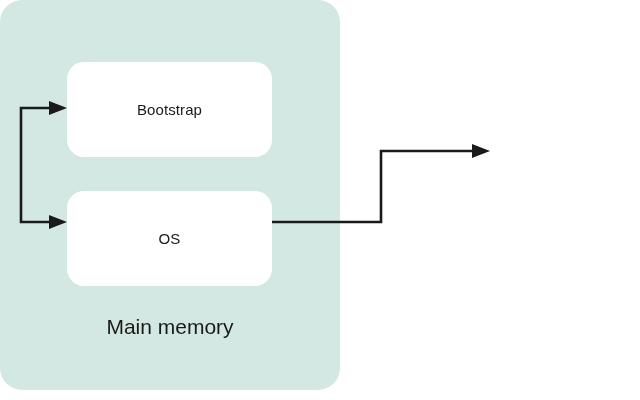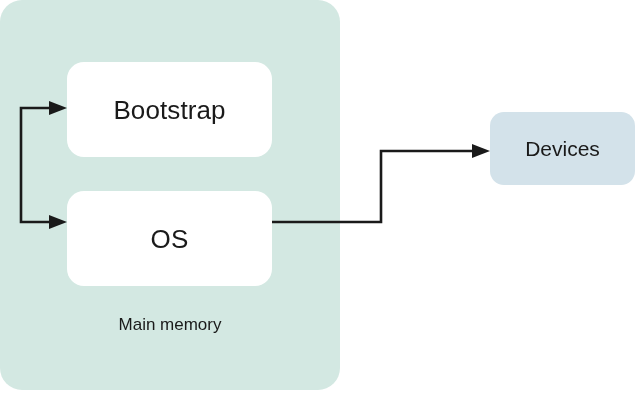--- a/index.html
+++ b/index.html
@@ -35,21 +35,21 @@
   .mem-box {
     position: absolute;
     background: #ffffff;
     border-radius: 17px;
     display: flex;
     align-items: center;
     justify-content: center;
     box-sizing: border-box;
   }
   .mem-box .box-label {
-    font-size: 26px;
+    font-size: 15px;
     color: #1a1a1a;
     line-height: 1;
     letter-spacing: 0.1px;
     white-space: nowrap;
   }
 
   #box-bootstrap {
     left: 67px;
     top: 62px;
     width: 205px;
@@ -63,21 +63,21 @@
     margin-top: 16px;
   }
 
   
   .panel-caption {
     position: absolute;
     left: 0px;
     top: 316px;
     width: 340px;
     text-align: center;
-    font-size: 17px;
+    font-size: 21px;
     color: #1a1a1a;
     line-height: 1;
     white-space: nowrap;
   }
 
   
   #box-devices {
     position: absolute;
     left: 490px;
     top: 112px;
@@ -129,23 +129,20 @@
   <div class="mem-box" id="box-bootstrap">
     <span class="box-label">Bootstrap</span>
   </div>
 
   <div class="mem-box" id="box-os">
     <span class="box-label">OS</span>
   </div>
 
   <div class="panel-caption">Main memory</div>
 
-  <div id="box-devices">
-    <span class="box-label">Devices</span>
-  </div>
 
   <svg id="connectors" viewBox="0 0 640 400">
 
     <g>
       <path class="edge" d="M 52 108 L 21 108 L 21 222 L 52 222"></path>
 
       <polygon class="arrowfill" points="67,108 49,101 49,115"></polygon>
 
       <polygon class="arrowfill" points="67,222 49,215 49,229"></polygon>
     </g>

